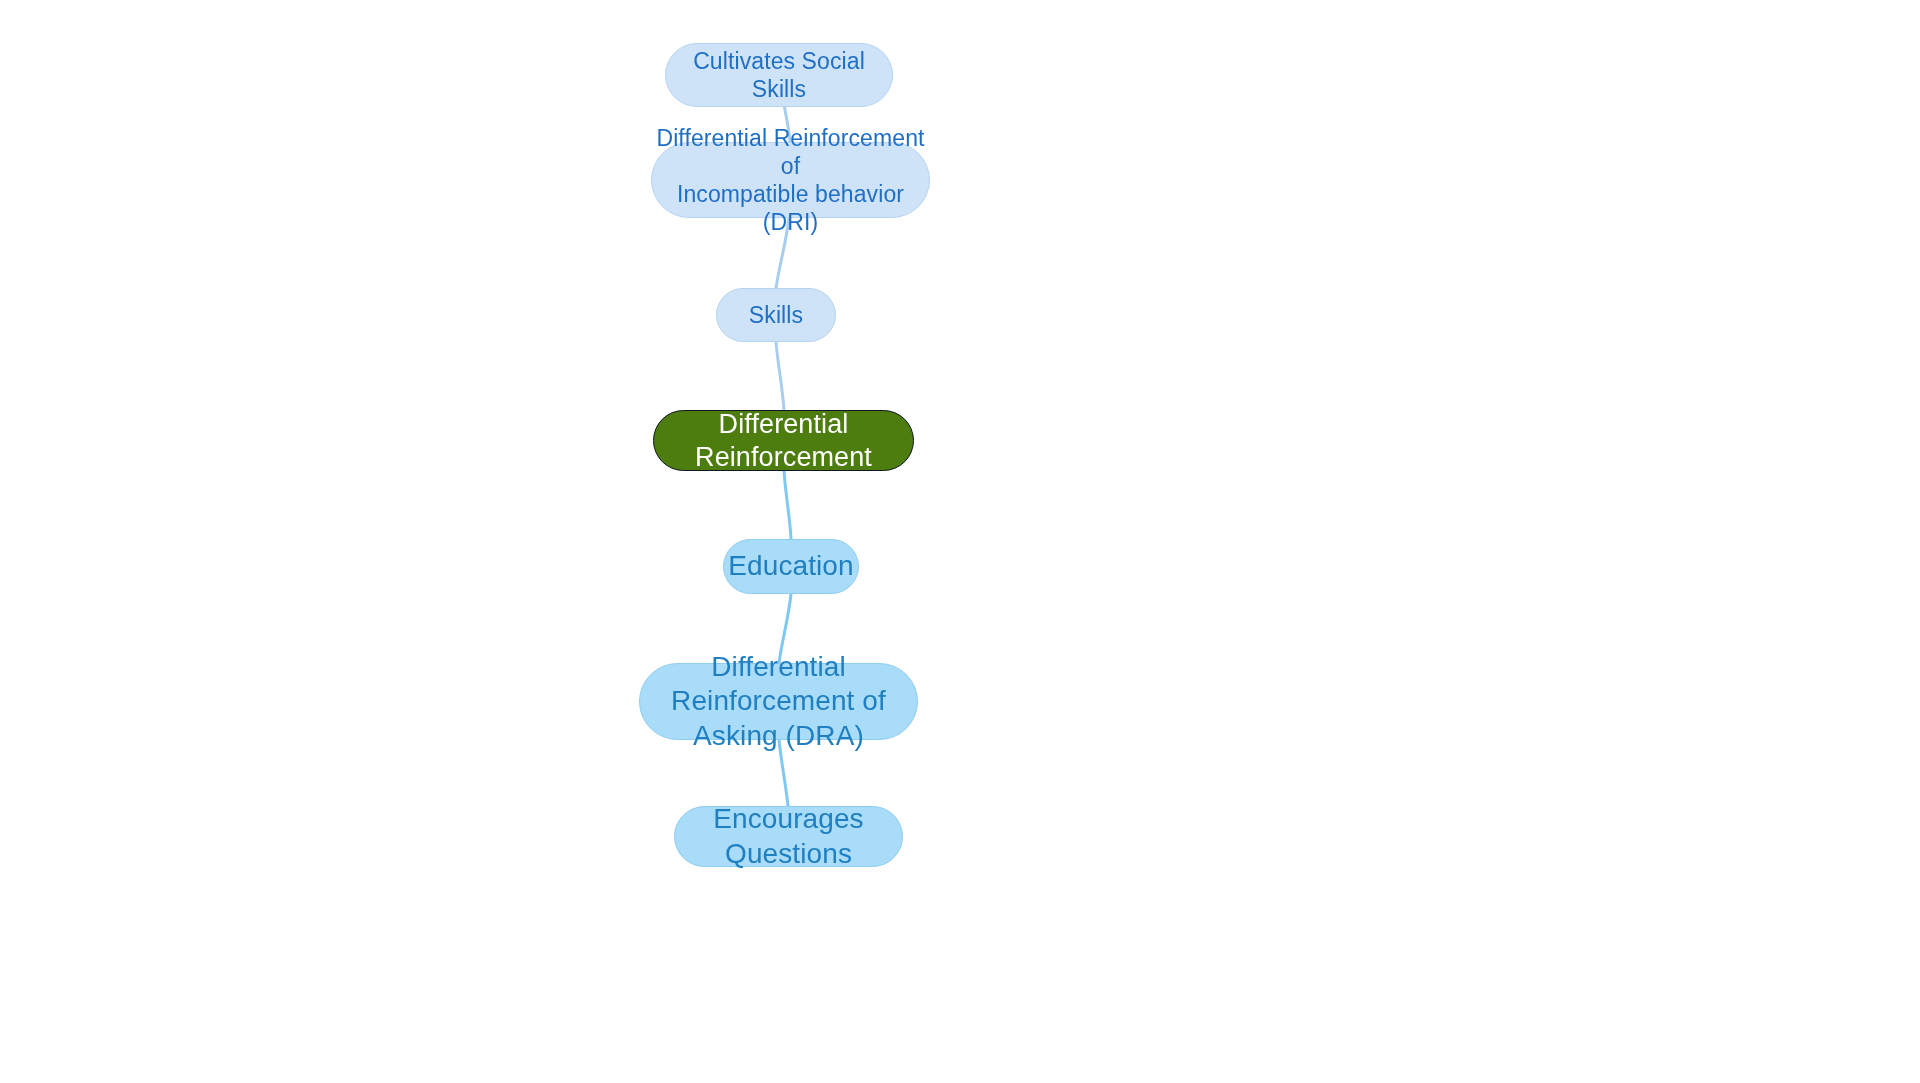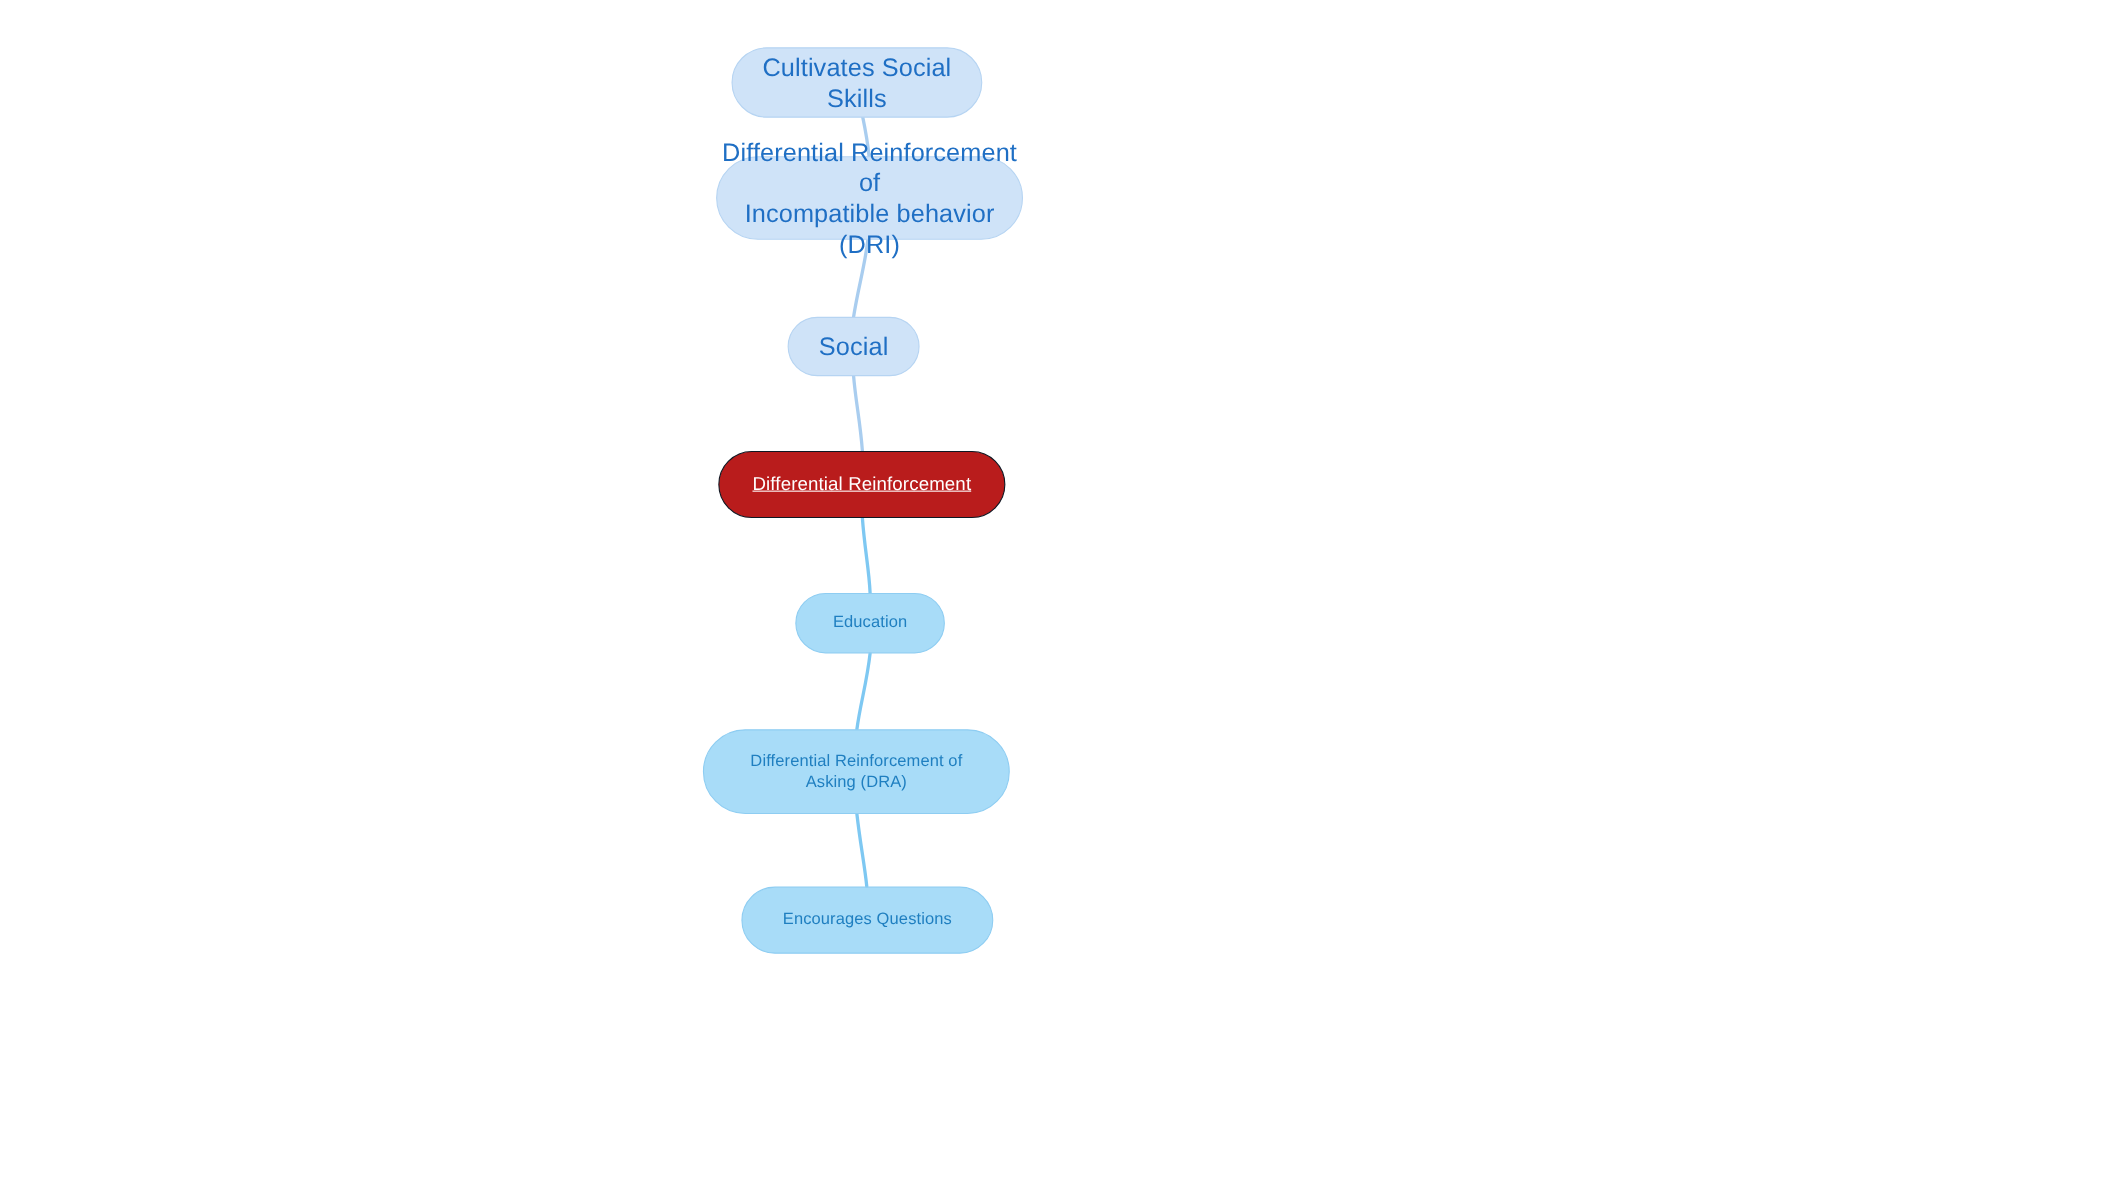--- a/index.html
+++ b/index.html
@@ -32,55 +32,54 @@
     display: flex;
     align-items: center;
     justify-content: center;
     text-align: center;
     border-radius: 999px;
     line-height: 1.22;
     white-space: pre-line;
     letter-spacing: 0.1px;
   }
   .node-root {
-    background: #b91c1c;
+    background: #4d7c0f;
     color: #ffffff;
     border: 1px solid #0f1722;
-    font-size: 17px;
-    text-decoration: underline;
+    font-size: 27px;
   }
   .node-upper {
     background: #cfe3f8;
     color: #1f6fc4;
     border: 1.5px solid #b6d4f2;
     font-size: 23px;
   }
   .node-lower {
     background: #a8dcf8;
     color: #1f7fc0;
     border: 1.5px solid #8ecdf2;
-    font-size: 15px;
+    font-size: 28px;
   }
 </style>
 </head>
 <body>
 
 <div id="canvas">
   <svg id="links" viewBox="0 0 1920 1083" xmlns="http://www.w3.org/2000/svg">
       <path d="M 790 142 C 788 118, 782 100, 779 77" fill="none" stroke="#a9cdef" stroke-width="3" stroke-linecap="round"></path>
       <path d="M 776 288 C 780 262, 786 243, 789 218" fill="none" stroke="#a9cdef" stroke-width="3" stroke-linecap="round"></path>
       <path d="M 784 410 C 782 383, 778 366, 776 342" fill="none" stroke="#a9cdef" stroke-width="3" stroke-linecap="round"></path>
       <path d="M 784 471 C 786 499, 790 517, 791 539" fill="none" stroke="#7ec8f2" stroke-width="3" stroke-linecap="round"></path>
       <path d="M 791 594 C 788 621, 782 640, 779 663" fill="none" stroke="#7ec8f2" stroke-width="3" stroke-linecap="round"></path>
       <path d="M 779 740 C 782 767, 786 786, 788 806" fill="none" stroke="#7ec8f2" stroke-width="3" stroke-linecap="round"></path>
     </svg>
   <div id="node-layer">
       <div class="node node-upper" style="left: 665px; top: 13px; width: 228px; height: 64px; margin-top: 30px;">Cultivates Social Skills</div>
       <div class="node node-upper" style="left: 651px; top: 142px; width: 279px; height: 76px;">Differential Reinforcement of
 Incompatible behavior (DRI)</div>
-      <div class="node node-upper" style="left: 716px; top: 288px; width: 120px; height: 54px;">Social</div>
+      <div class="node node-upper" style="left: 716px; top: 288px; width: 120px; height: 54px;">Skills</div>
       <div class="node node-root" style="left: 653px; top: 410px; width: 261px; height: 61px;">Differential Reinforcement</div>
       <div class="node node-lower" style="left: 723px; top: 539px; width: 136px; height: 55px;">Education</div>
       <div class="node node-lower" style="left: 639px; top: 663px; width: 279px; height: 77px;">Differential Reinforcement of
 Asking (DRA)</div>
       <div class="node node-lower" style="left: 674px; top: 806px; width: 229px; height: 61px;">Encourages Questions</div>
     </div>
 </div>
 
 </body></html>

